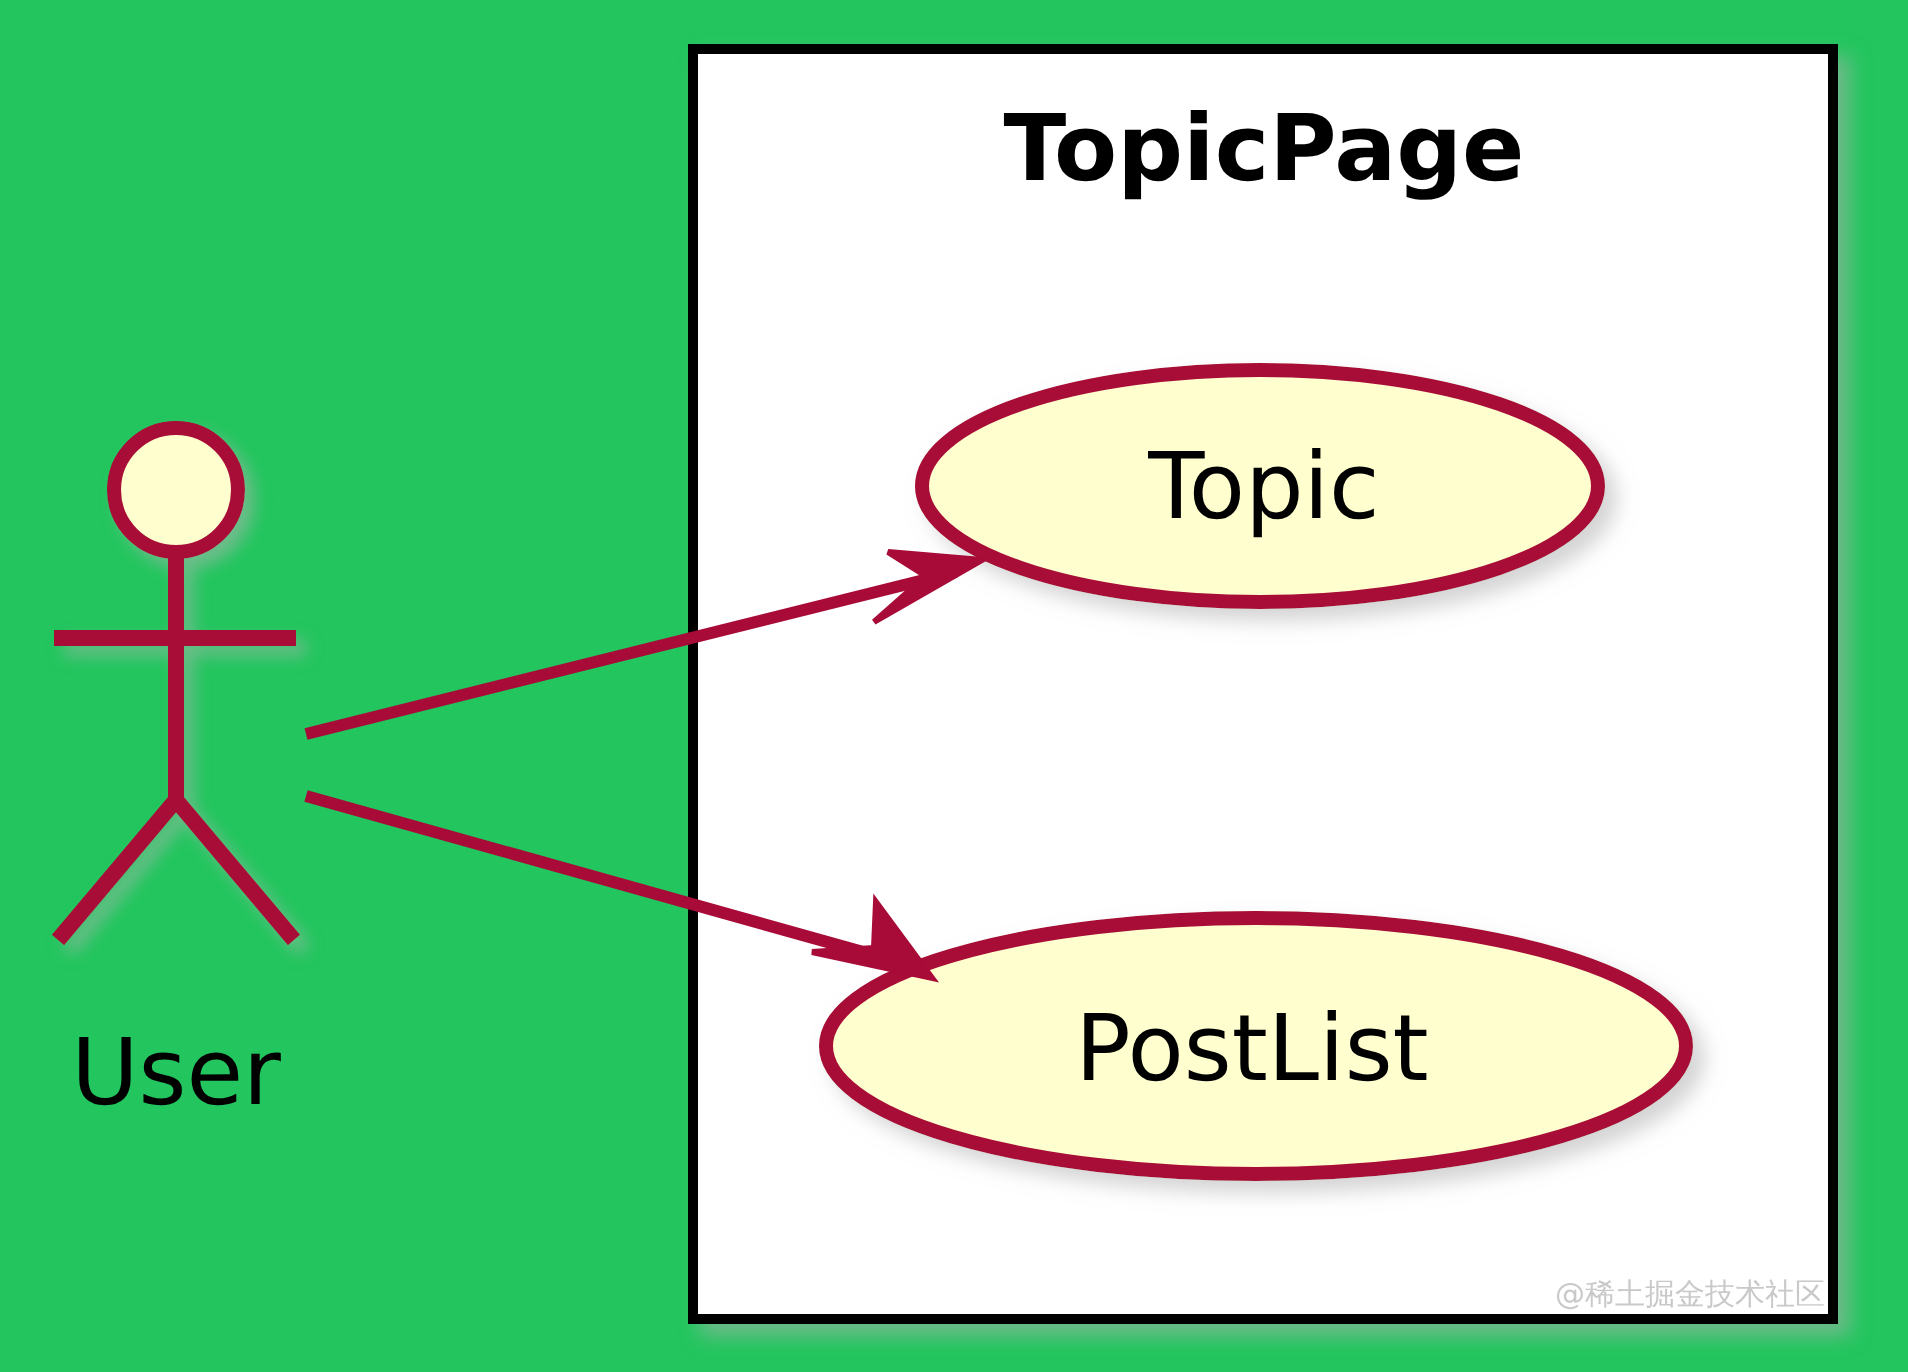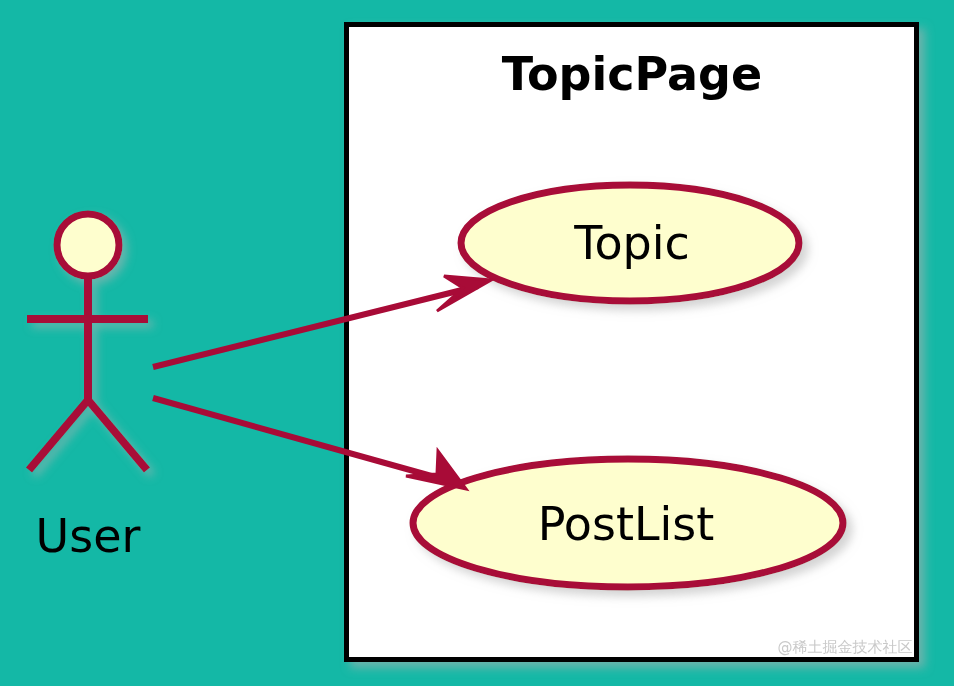--- a/index.html
+++ b/index.html
@@ -7,21 +7,21 @@
     padding: 0;
     background: #ffffff;
   }
   body {
     font-family: "DejaVu Sans", sans-serif;
   }
   #canvas {
     position: relative;
     width: 954px;
     height: 686px;
-    background: #14b8a6;
+    background: #22c55e;
     overflow: hidden;
   }
   #diagram-svg {
     position: absolute;
     left: 0;
     top: 0;
     width: 954px;
     height: 686px;
   }
   .uml-label {

